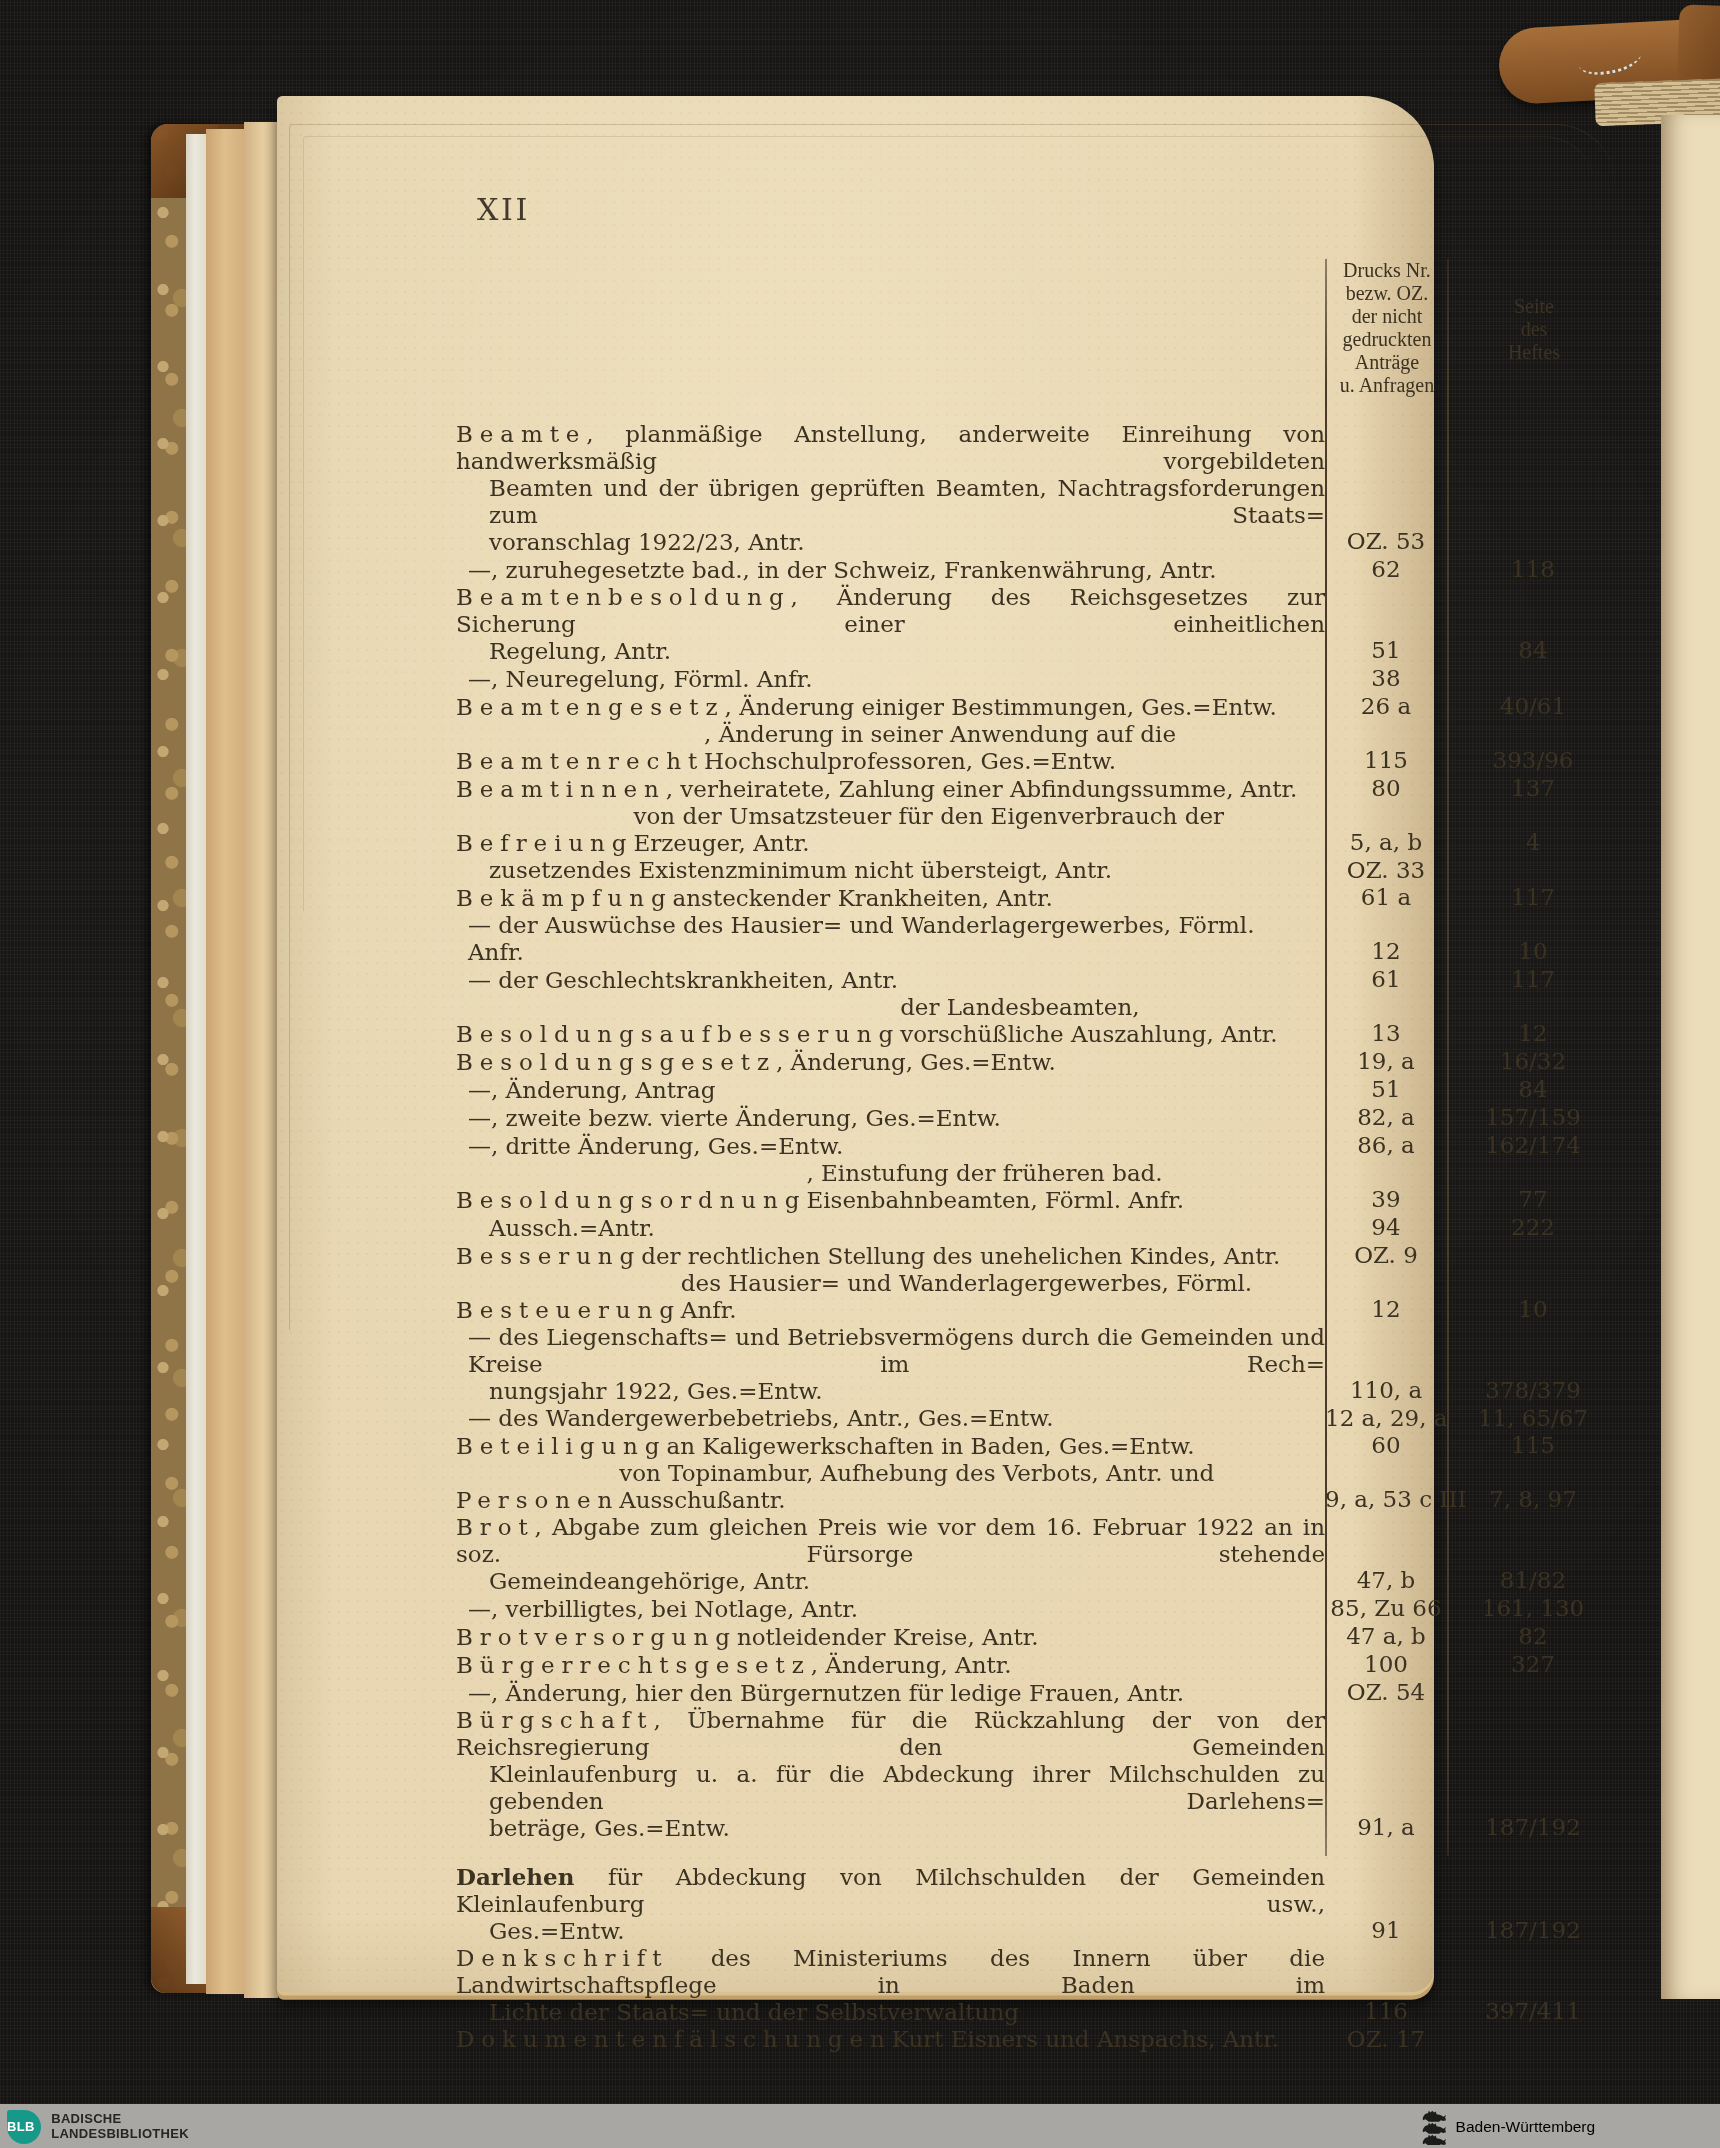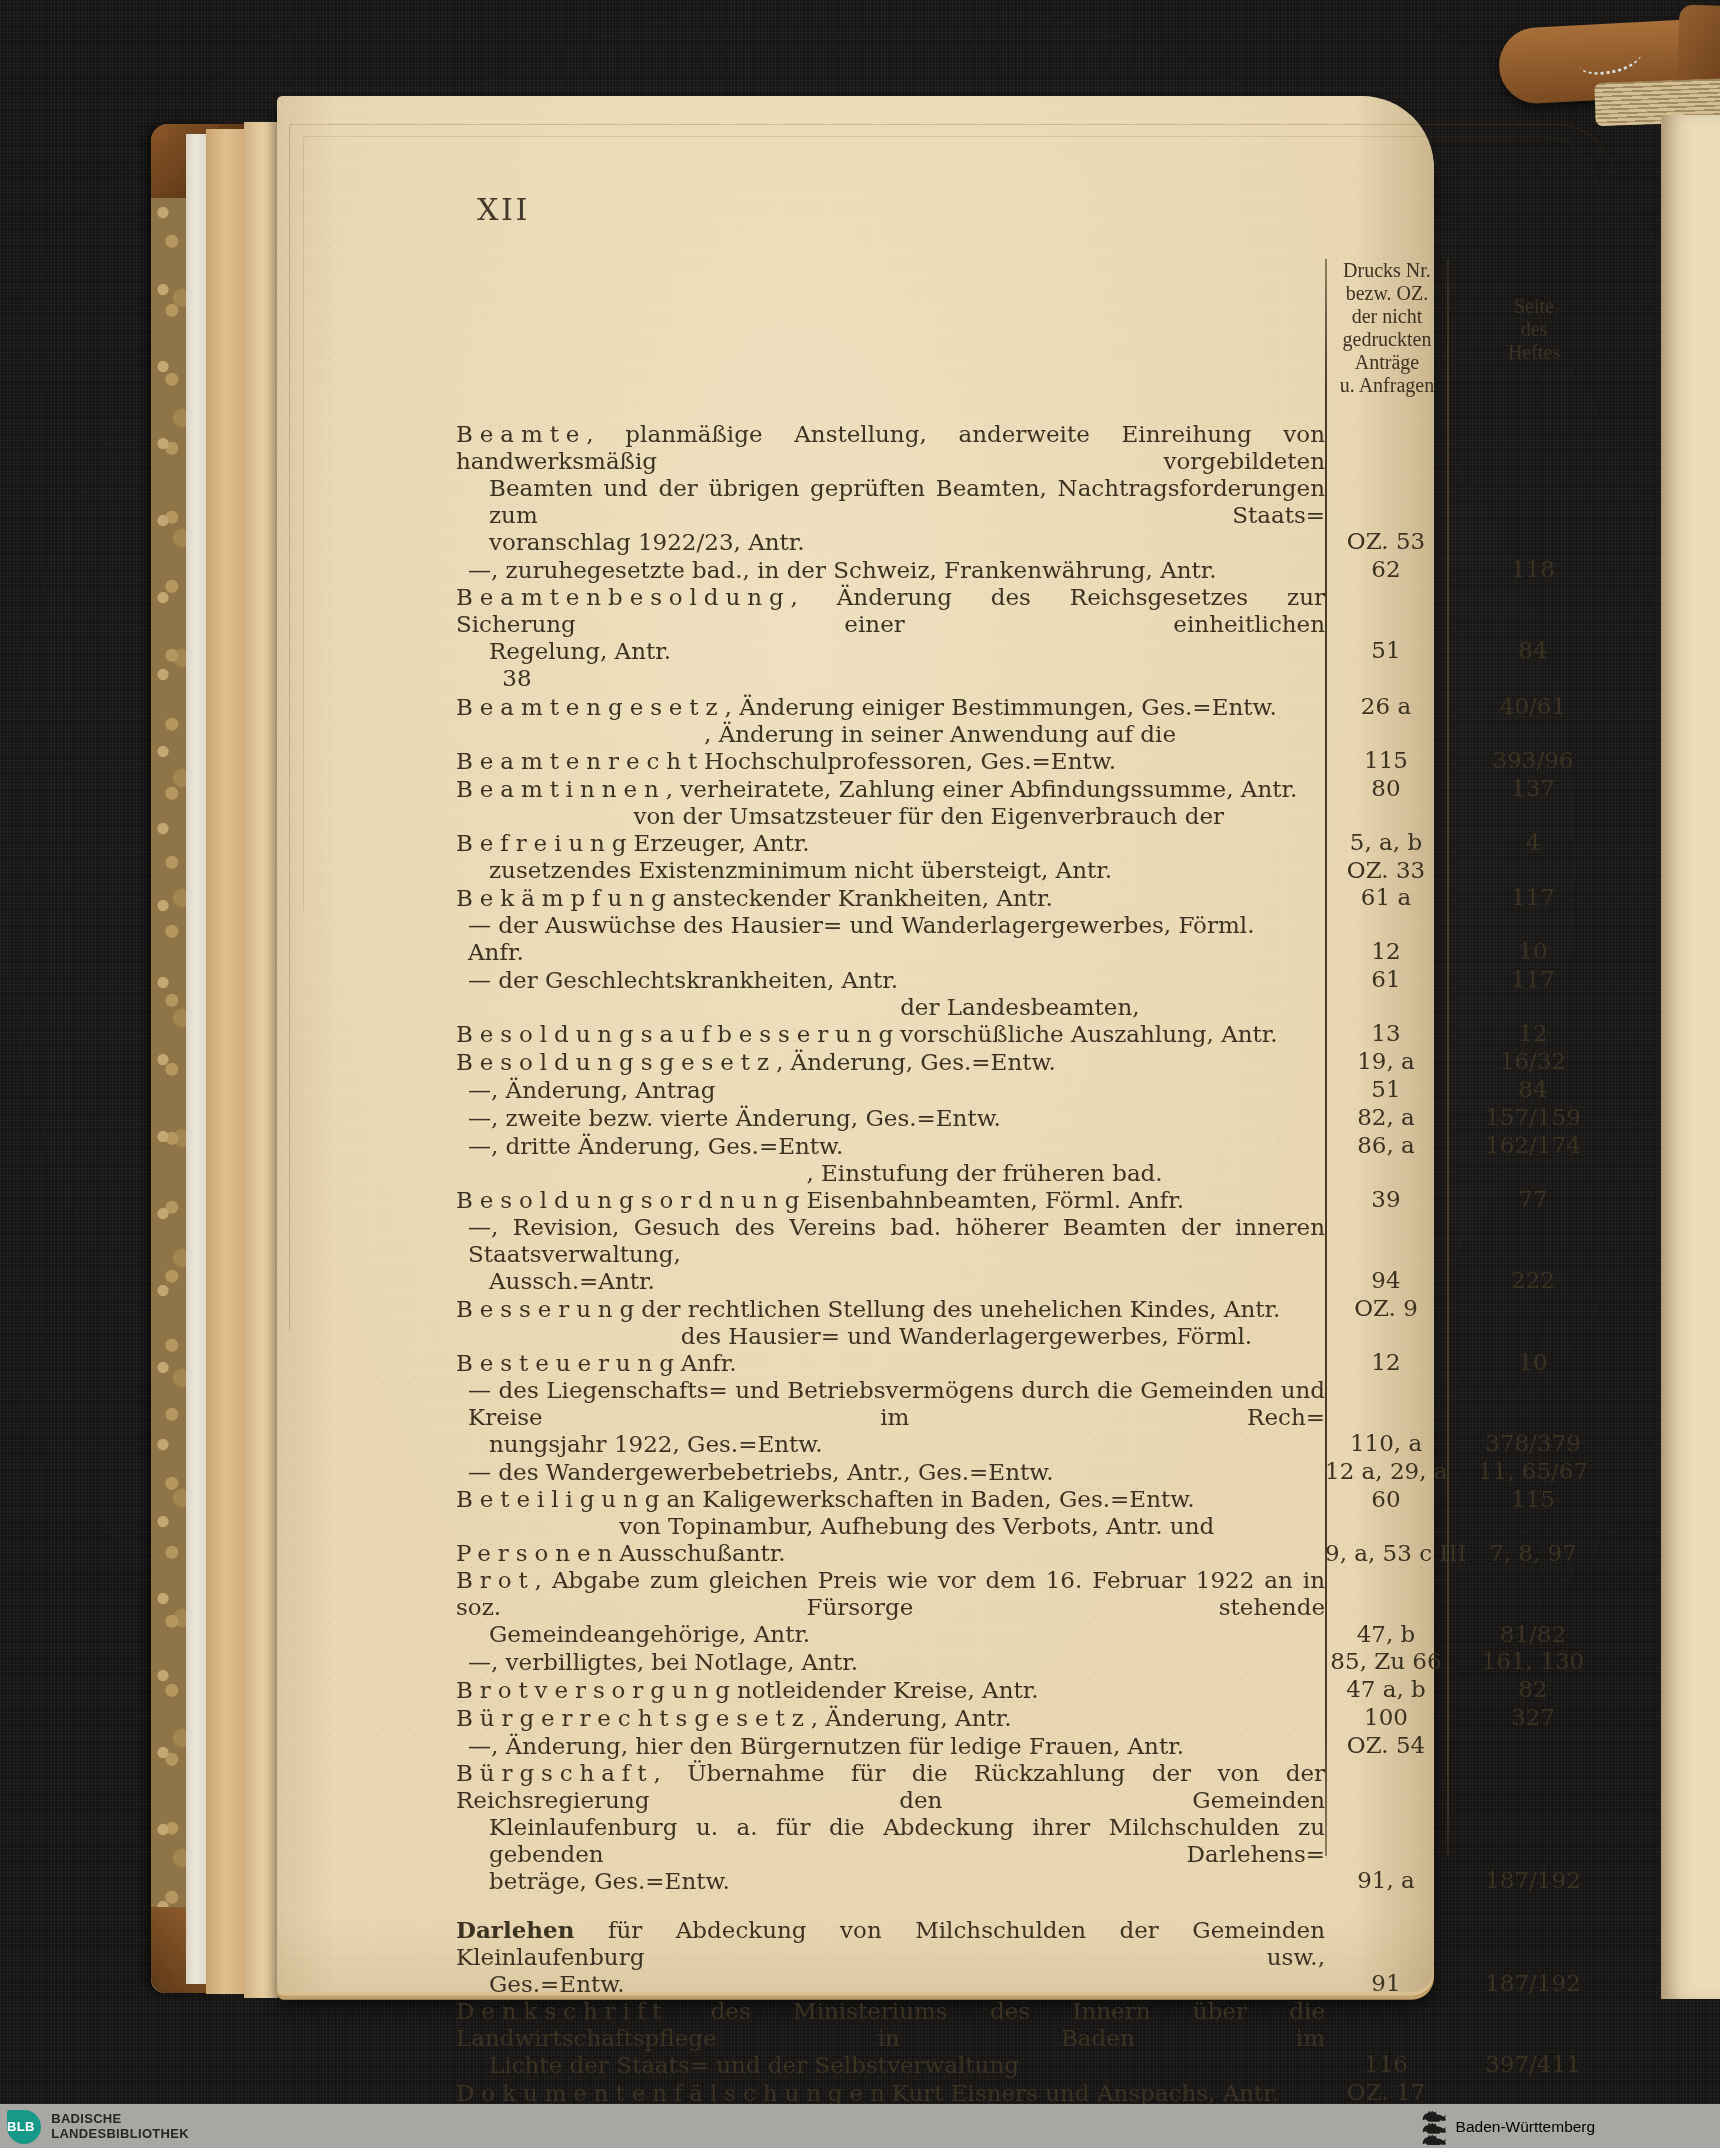--- a/index.html
+++ b/index.html
@@ -172,20 +172,26 @@
               <div class="line first"><span class="lead spaced">Beamtenbesoldung</span>, Änderung des Reichsgesetzes zur Sicherung einer einheitlichen</div>
               <div class="lastline cont">
                 <span>Regelung, Antr.</span>
                 <span class="dots"></span>
               </div>
             </div>
             <div class="col nr">51</div>
             <div class="col seite">84</div>
           </div>
           <div class="row">
+            <div class="etext sub">
+              <div class="lastline first">
+                <span>—, Neuregelung, Förml. Anfr.</span>
+                <span class="dots"></span>
+              </div>
+            </div>
             <div class="col nr">38</div>
             <div class="col seite"></div>
           </div>
           <div class="row">
             <div class="etext">
               <div class="lastline first">
                 <span class="lead spaced">Beamtengesetz</span>
                 <span>, Änderung einiger Bestimmungen, Ges.=Entw.</span>
                 <span class="dots"></span>
               </div>
@@ -325,21 +331,20 @@
                 <span class="lead spaced">Besoldungsordnung</span>
                 <span>, Einstufung der früheren bad. Eisenbahnbeamten, Förml. Anfr.</span>
                 <span class="dots"></span>
               </div>
             </div>
             <div class="col nr">39</div>
             <div class="col seite">77</div>
           </div>
           <div class="row">
             <div class="etext sub">
-              <div class="line first">—, Revision, Gesuch des Vereins bad. höherer Beamten der inneren Staatsverwaltung,</div>
               <div class="lastline cont">
                 <span>Aussch.=Antr.</span>
                 <span class="dots"></span>
               </div>
             </div>
             <div class="col nr">94</div>
             <div class="col seite">222</div>
           </div>
           <div class="row">
             <div class="etext">

